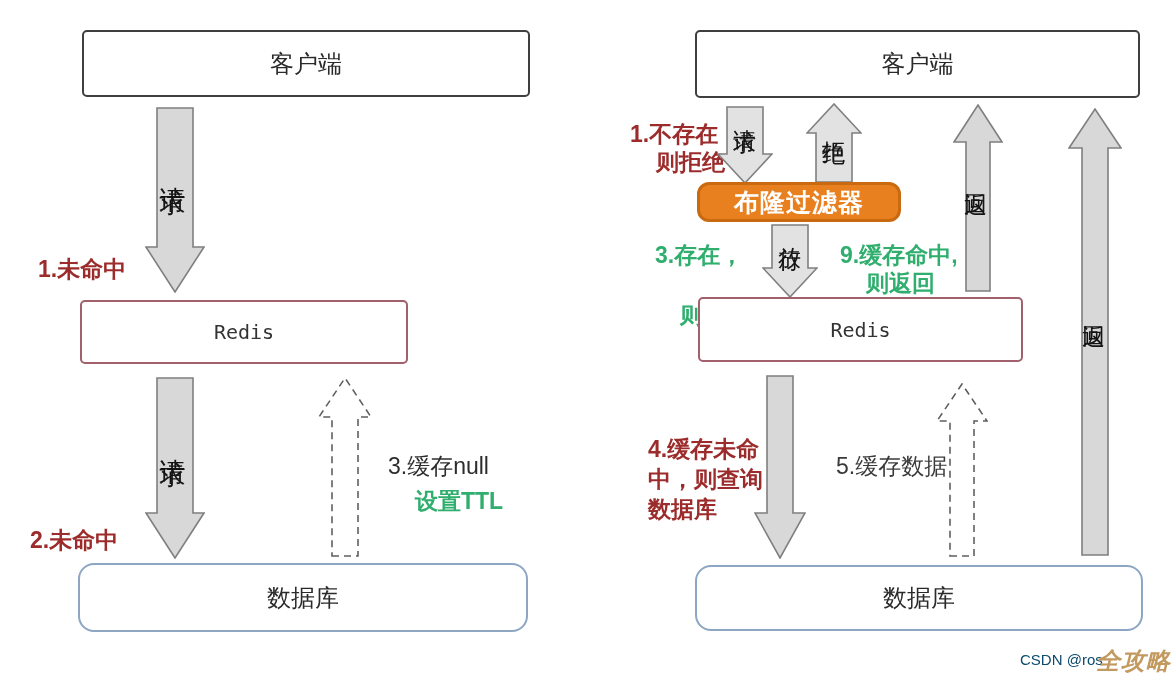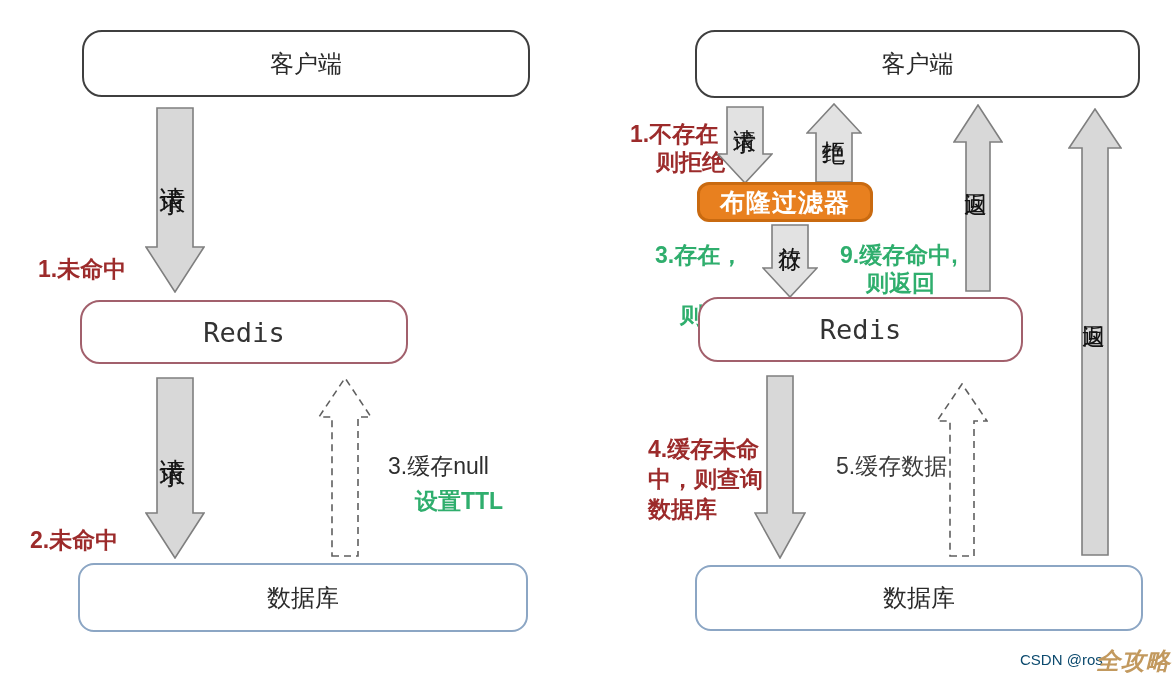--- a/index.html
+++ b/index.html
@@ -6,29 +6,29 @@
   .canvas{
     position:relative;
     width:1176px;height:677px;
     background:#ffffff;
     font-family:"Liberation Sans","DejaVu Sans",sans-serif;
     overflow:hidden;
   }
   .node{
     position:absolute;
     background:#ffffff;
-    border-radius:20px;
+    border-radius:5px;
     display:flex;align-items:center;justify-content:center;
     font-size:24px;color:#2a2a2a;
     box-sizing:border-box;
   }
   .client-border{border:2px solid #3f3f3f;}
   .redis-border{border:2px solid #a2606c;}
   .db-border{border:2px solid #8fa8c0;border:2px solid #8ca6c4;border-radius:16px;}
-  .redis-text{font-family:"DejaVu Sans Mono","Liberation Mono",monospace;font-size:27px;color:#333;}
+  .redis-text{font-family:"DejaVu Sans Mono","Liberation Mono",monospace;font-size:20px;color:#333;}
   .bloom{
     position:absolute;
     background:#e8801f;
     border:3px solid #c96a10;
     border-radius:12px;
     display:flex;align-items:center;justify-content:center;
     font-size:25px;color:#ffffff;font-weight:600;
     box-sizing:border-box;
     letter-spacing:1px;
   }
@@ -120,21 +120,21 @@
   </div>
   <div class="vlabel small" style="left:733px;top:111px;">请求</div>
 
   <div class="arrow" style="left:806px;top:103px;">
     <svg width="56" height="80" viewBox="0 0 56 80">
       <polygon points="10,79 46,79 46,30 55,30 28,1 1,30 10,30" fill="#e2e2e2" stroke="#7f7f7f" stroke-width="1.6"></polygon>
     </svg>
   </div>
   <div class="vlabel small" style="left:822px;top:122px;">拒绝</div>
 
-  <div class="bloom" style="left:697px;top:182px;width:176px;height:40px;">
+  <div class="bloom" style="left:697px;top:182px;width:204px;height:40px;">
     <span>布隆过滤器</span>
   </div>
 
   <div class="arrow" style="left:762px;top:224px;">
     <svg width="56" height="74" viewBox="0 0 56 74">
       <polygon points="10,1 46,1 46,44 55,44 28,73 1,44 10,44" fill="#e2e2e2" stroke="#7f7f7f" stroke-width="1.6"></polygon>
     </svg>
   </div>
   <div class="vlabel small" style="left:778px;top:229px;">放行</div>
 

